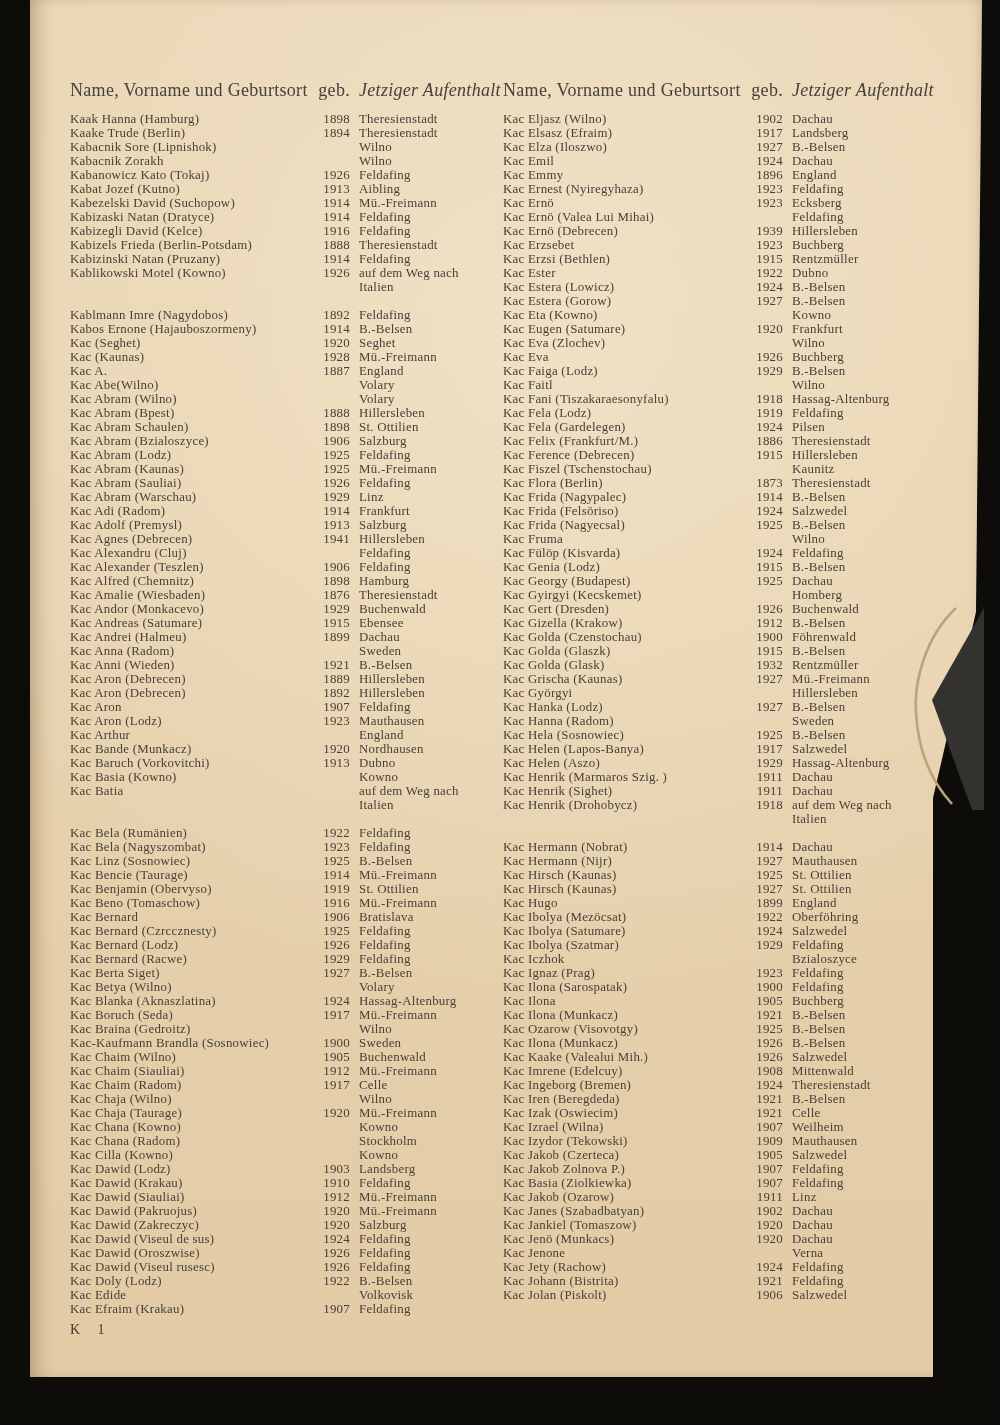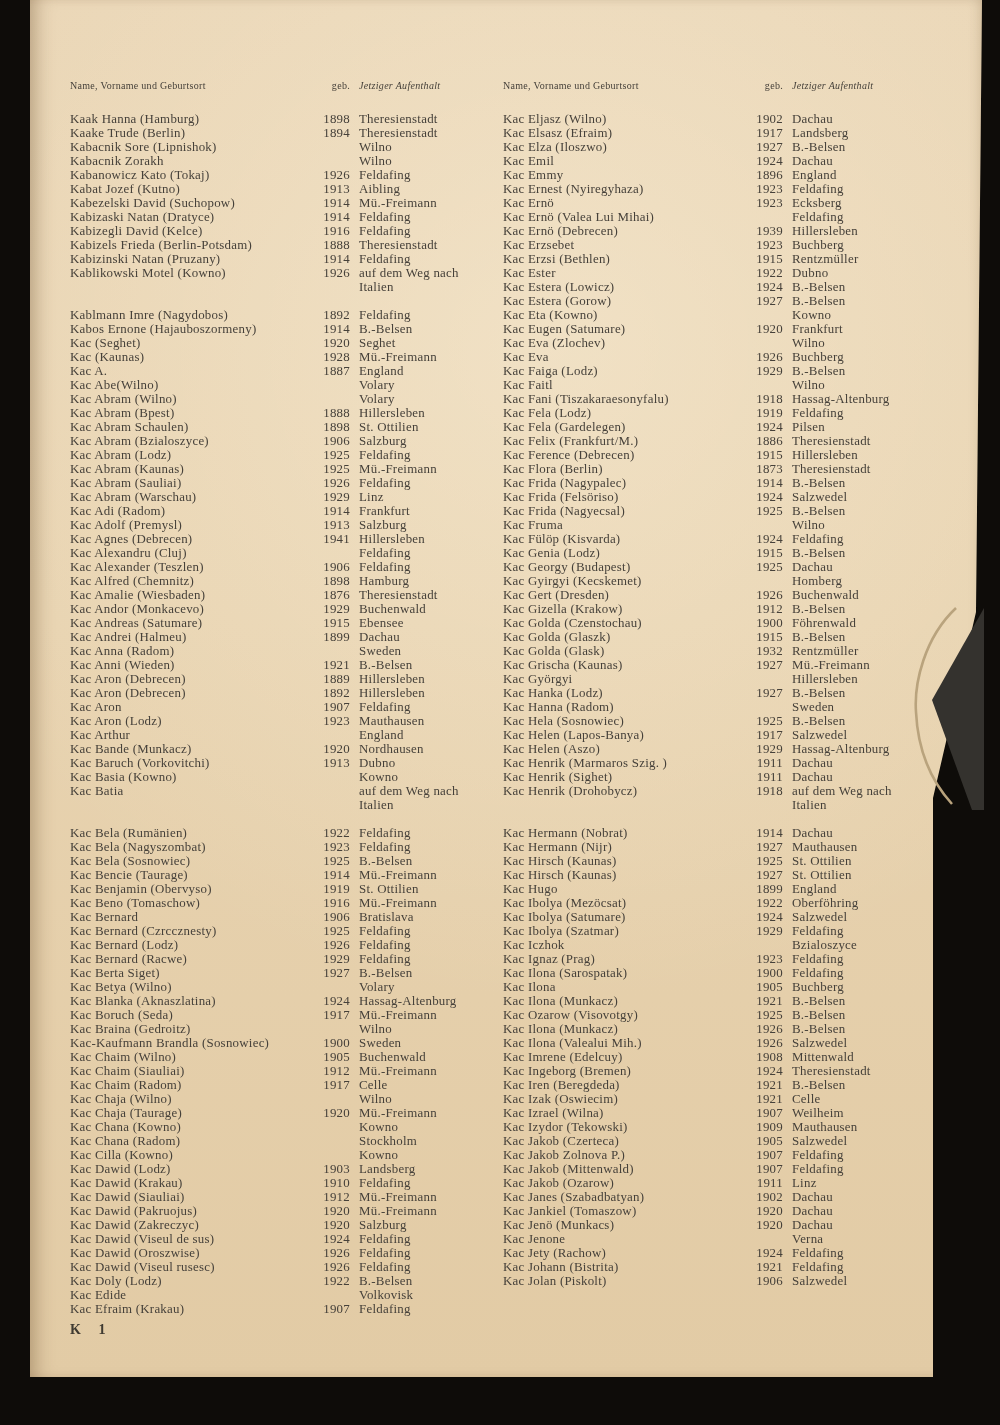--- a/index.html
+++ b/index.html
@@ -24,31 +24,31 @@
     position:absolute;left:30px;top:0;width:952px;height:1377px;
     background:
       radial-gradient(ellipse 120% 80% at 55% 25%, rgba(255,248,230,.35) 0%, rgba(255,248,230,0) 60%),
       linear-gradient(180deg,#ead6b6 0%,#e8d3b0 45%,#e2cba5 100%);
     clip-path:polygon(0 0, 952px 0, 946px 612px, 903px 798px, 903px 1377px, 0 1377px);
     box-shadow:inset 16px 0 20px -12px rgba(92,62,30,.4), inset -8px 0 14px -8px rgba(92,62,30,.28);
   }
   .col{position:absolute;top:80px;color:#46413a;}
   .col-left{left:40px;width:402px;}
   .col-right{left:473px;width:414px;}
-  .hdr{display:flex;height:14px;margin-bottom:18px;font-size:10px;letter-spacing:.3px;white-space:nowrap;}
+  .hdr{display:flex;height:14px;margin-bottom:18px;font-size:18px;letter-spacing:.3px;white-space:nowrap;}
   .hdr .n{flex:0 0 240px;}
   .hdr .g{flex:0 0 40px;text-align:right;}
   .hdr .o{margin-left:9px;font-style:italic;}
   .row{display:flex;height:14px;font-size:12.9px;letter-spacing:.25px;white-space:nowrap;}
   .row .n{flex:0 0 240px;overflow:visible;}
   .row .g{flex:0 0 40px;text-align:right;}
   .row .o{margin-left:9px;}
   .footer{
     position:absolute;left:40px;top:1322px;
-    font-size:14px;font-weight:bold;letter-spacing:7px;color:#3f3a31;
+    font-size:14px;font-weight:normal;letter-spacing:7px;color:#3f3a31;
   }
   .curl{position:absolute;left:898px;top:602px;width:86px;height:208px;pointer-events:none;}
 </style>
 </head>
 <body>
 
 <div class="scene">
 
   <div class="stack"></div>
 
@@ -312,21 +312,21 @@
             <span class="n">Kac Bela (Rumänien)</span>
             <span class="g">1922</span>
             <span class="o">Feldafing</span>
           </div>
           <div class="row">
             <span class="n">Kac Bela (Nagyszombat)</span>
             <span class="g">1923</span>
             <span class="o">Feldafing</span>
           </div>
           <div class="row">
-            <span class="n">Kac Bela (Sosnowiec)</span>
+            <span class="n">Kac Linz (Sosnowiec)</span>
             <span class="g">1925</span>
             <span class="o">B.-Belsen</span>
           </div>
           <div class="row">
             <span class="n">Kac Bencie (Taurage)</span>
             <span class="g">1914</span>
             <span class="o">Mü.-Freimann</span>
           </div>
           <div class="row">
             <span class="n">Kac Benjamin (Obervyso)</span>
@@ -612,20 +612,25 @@
             <span class="n">Kac Felix (Frankfurt/M.)</span>
             <span class="g">1886</span>
             <span class="o">Theresienstadt</span>
           </div>
           <div class="row">
             <span class="n">Kac Ference (Debrecen)</span>
             <span class="g">1915</span>
             <span class="o">Hillersleben</span>
           </div>
           <div class="row">
+            <span class="n">Kac Fiszel (Tschenstochau)</span>
+            <span class="g"></span>
+            <span class="o">Kaunitz</span>
+          </div>
+          <div class="row">
             <span class="n">Kac Flora (Berlin)</span>
             <span class="g">1873</span>
             <span class="o">Theresienstadt</span>
           </div>
           <div class="row">
             <span class="n">Kac Frida (Nagypalec)</span>
             <span class="g">1914</span>
             <span class="o">B.-Belsen</span>
           </div>
           <div class="row">
@@ -813,21 +818,21 @@
             <span class="n">Kac Ozarow (Visovotgy)</span>
             <span class="g">1925</span>
             <span class="o">B.-Belsen</span>
           </div>
           <div class="row">
             <span class="n">Kac Ilona (Munkacz)</span>
             <span class="g">1926</span>
             <span class="o">B.-Belsen</span>
           </div>
           <div class="row">
-            <span class="n">Kac Ilona (Valealui Mih.)</span>
+            <span class="n">Kac Kaake (Valealui Mih.)</span>
             <span class="g">1926</span>
             <span class="o">Salzwedel</span>
           </div>
           <div class="row">
             <span class="n">Kac Imrene (Edelcuy)</span>
             <span class="g">1908</span>
             <span class="o">Mittenwald</span>
           </div>
           <div class="row">
             <span class="n">Kac Ingeborg (Bremen)</span>
@@ -858,21 +863,21 @@
             <span class="n">Kac Jakob (Czerteca)</span>
             <span class="g">1905</span>
             <span class="o">Salzwedel</span>
           </div>
           <div class="row">
             <span class="n">Kac Jakob Zolnova P.)</span>
             <span class="g">1907</span>
             <span class="o">Feldafing</span>
           </div>
           <div class="row">
-            <span class="n">Kac Jakob (Mittenwald)</span>
+            <span class="n">Kac Basia (Ziolkiewka)</span>
             <span class="g">1907</span>
             <span class="o">Feldafing</span>
           </div>
           <div class="row">
             <span class="n">Kac Jakob (Ozarow)</span>
             <span class="g">1911</span>
             <span class="o">Linz</span>
           </div>
           <div class="row">
             <span class="n">Kac Janes (Szabadbatyan)</span>

